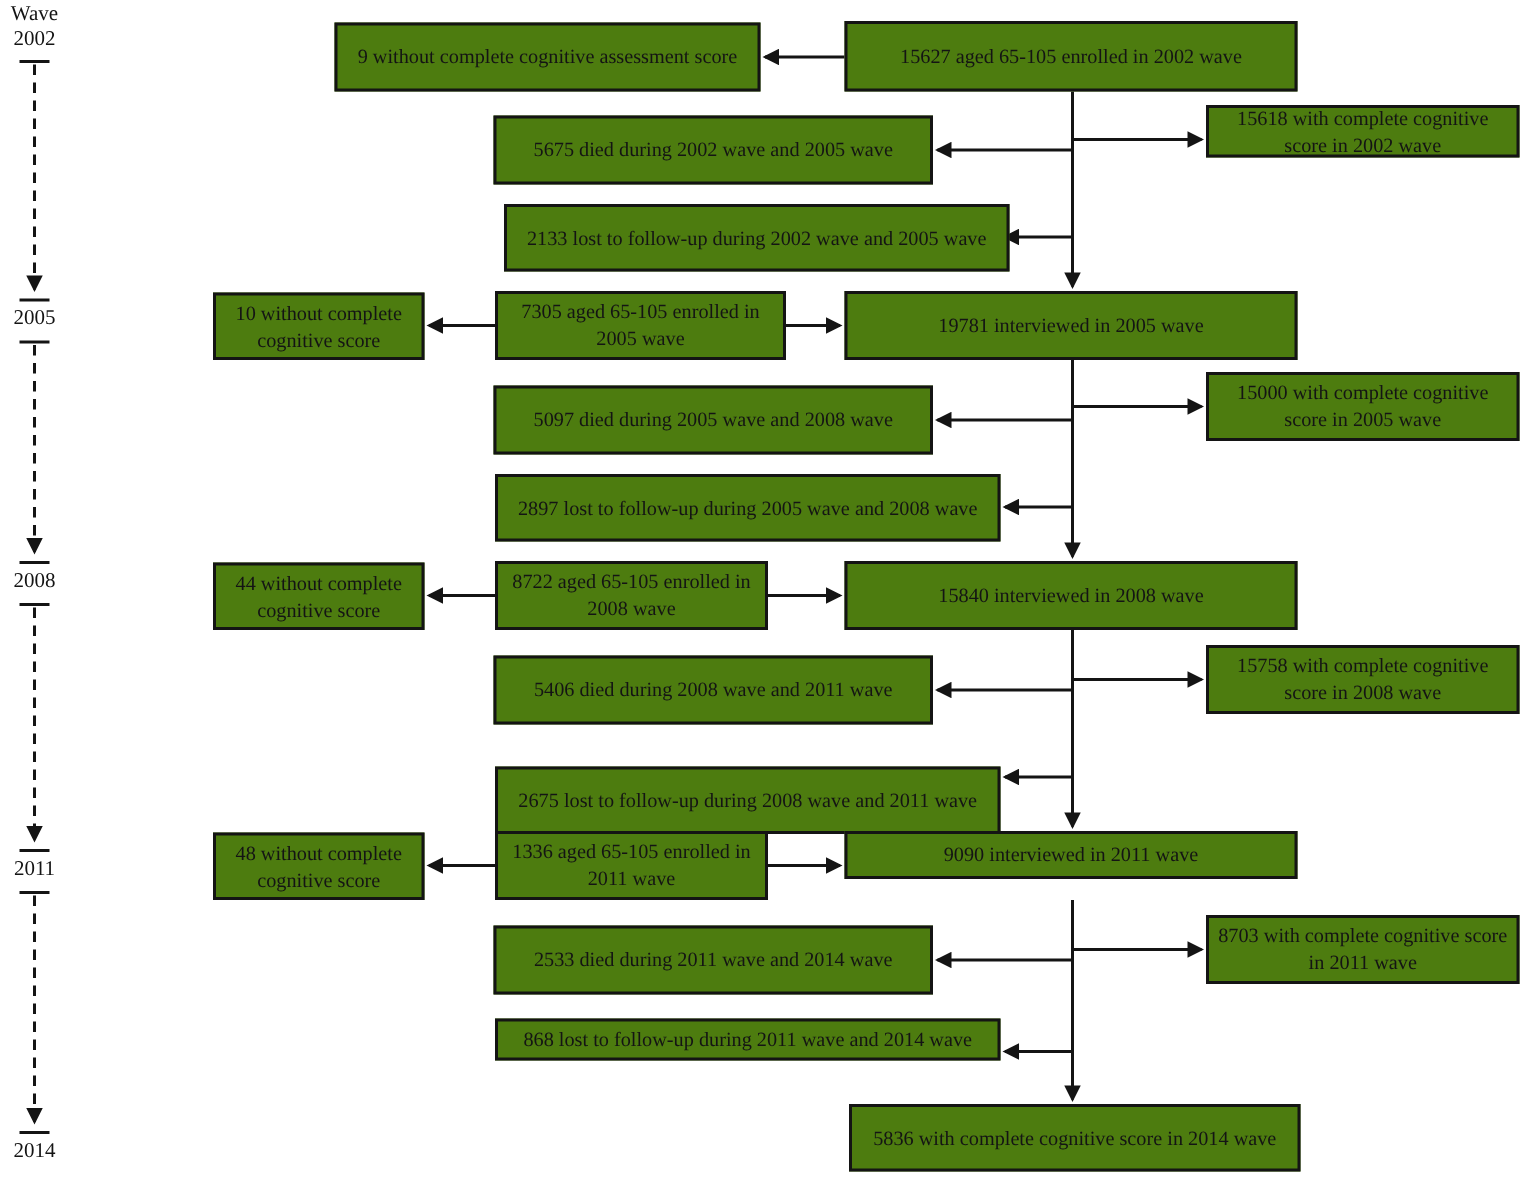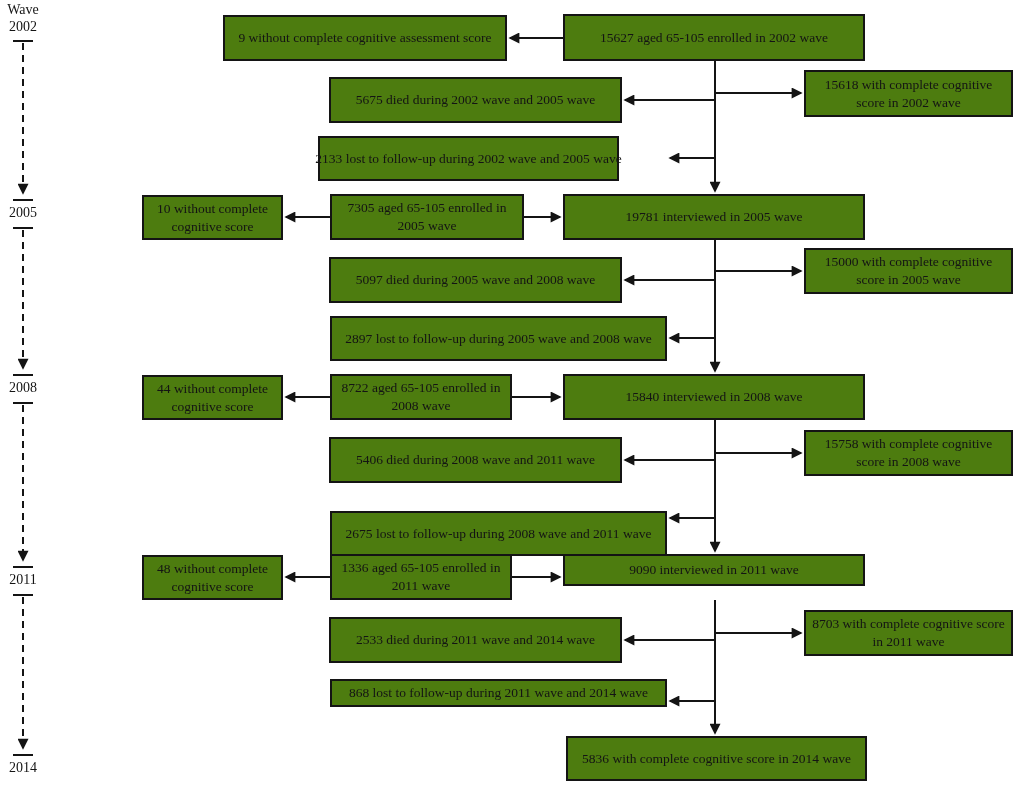--- a/index.html
+++ b/index.html
@@ -106,23 +106,23 @@
 
   <div class="yearlabel" style="top:2px;">Wave</div>
   <div class="yearlabel" style="top:19px;">2002</div>
   <div class="yearlabel" style="top:205px;">2005</div>
   <div class="yearlabel" style="top:380px;">2008</div>
   <div class="yearlabel" style="top:572px;">2011</div>
   <div class="yearlabel" style="top:760px;">2014</div>
 
   <div class="box nowrap" style="left:223px;top:15px;width:284px;height:46px;">9 without complete cognitive assessment score</div>
   <div class="box nowrap" style="left:563px;top:14px;width:302px;height:47px;">15627 aged 65-105 enrolled in 2002 wave</div>
-  <div class="box" style="left:804px;top:70px;width:209px;height:47px;">15618 with complete cognitive score in 2002 wave</div>
+  <div class="box" style="left:804px;top:70px;width:209px;height:35px;">15618 with complete cognitive score in 2002 wave</div>
   <div class="box nowrap" style="left:329px;top:77px;width:293px;height:46px;">5675 died during 2002 wave and 2005 wave</div>
-  <div class="box nowrap" style="left:318px;top:136px;width:301px;height:45px;">2133 lost to follow-up during 2002 wave and 2005 wave</div>
+  <div class="box nowrap" style="left:336px;top:136px;width:337px;height:45px;">2133 lost to follow-up during 2002 wave and 2005 wave</div>
 
   <div class="box" style="left:142px;top:195px;width:141px;height:45px;">10 without complete cognitive score</div>
   <div class="box" style="left:330px;top:194px;width:194px;height:46px;">7305 aged 65-105 enrolled in 2005 wave</div>
   <div class="box nowrap" style="left:563px;top:194px;width:302px;height:46px;">19781 interviewed in 2005 wave</div>
   <div class="box" style="left:804px;top:248px;width:209px;height:46px;">15000 with complete cognitive score in 2005 wave</div>
   <div class="box nowrap" style="left:329px;top:257px;width:293px;height:46px;">5097 died during 2005 wave and 2008 wave</div>
   <div class="box nowrap" style="left:330px;top:316px;width:337px;height:45px;">2897 lost to follow-up during 2005 wave and 2008 wave</div>
 
   <div class="box" style="left:142px;top:375px;width:141px;height:45px;">44 without complete cognitive score</div>
   <div class="box" style="left:330px;top:374px;width:182px;height:46px;">8722 aged 65-105 enrolled in 2008 wave</div>

